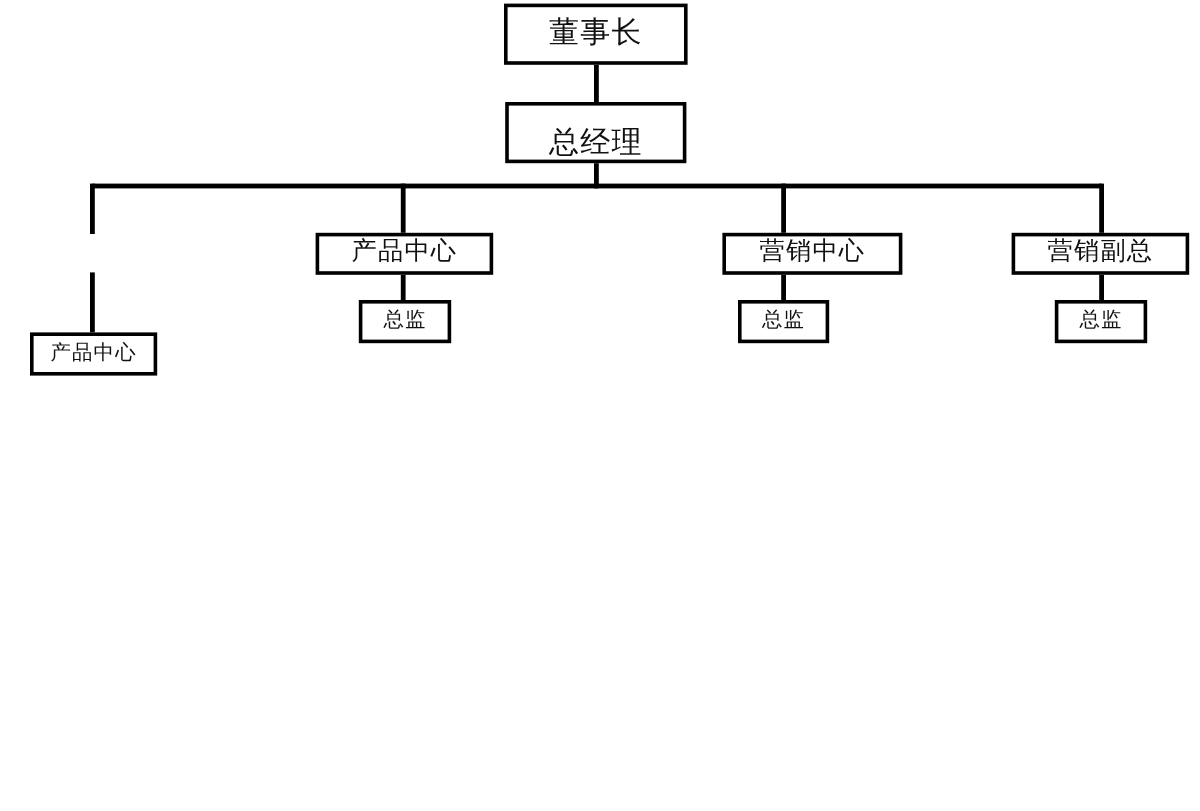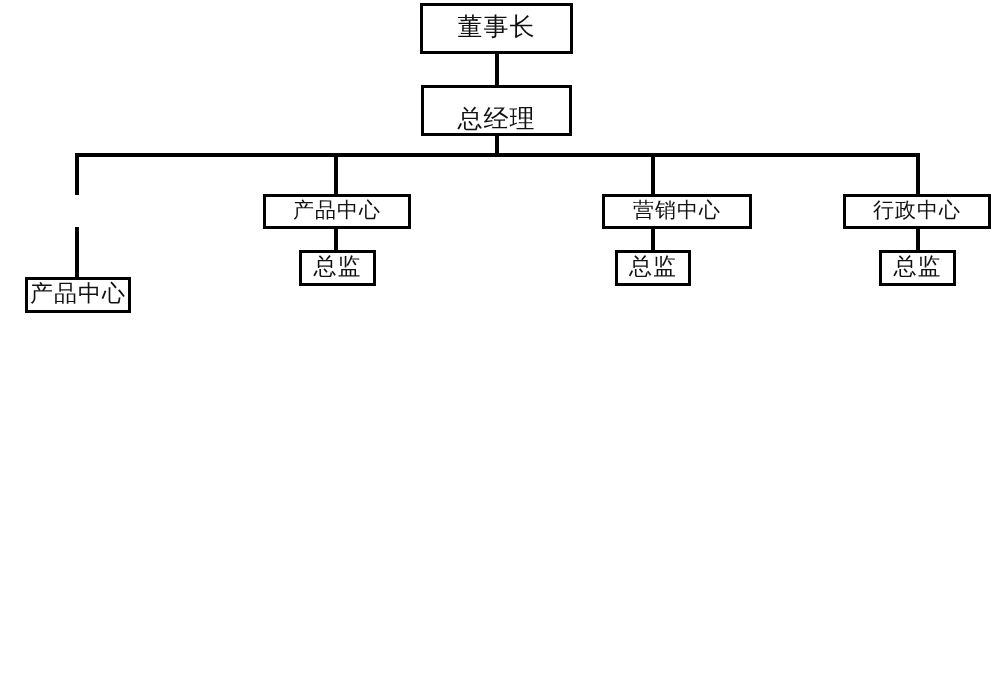--- a/index.html
+++ b/index.html
@@ -34,21 +34,21 @@
   }
   .node .node-label {
     display: block;
     line-height: 1;
   }
   
   .node.lvl-top .node-label { font-size: 25px; }
   
   .node.lvl-div .node-label { font-size: 21px; }
   
-  .node.lvl-leaf .node-label { font-size: 23px; }
+  .node.lvl-leaf .node-label { font-size: 17px; }
 
   
   #node-chairman      { left: 420px; top: 3px;   width: 153px; height: 51px; }
   #node-gm            { left: 421px; top: 85px;  width: 151px; height: 51px; align-items: flex-end; }
 
   #node-sub-gm        { left: 1px;   top: 193px; width: 152px; height: 36px; }
   #node-product       { left: 263px; top: 194px; width: 148px; height: 35px; }
   #node-marketing     { left: 578px; top: 194px; width: 150px; height: 35px; margin-left: 24px; }
   #node-admin         { left: 843px; top: 194px; width: 148px; height: 35px; }
 
@@ -107,21 +107,21 @@
 
   <div class="node lvl-div" id="node-product">
     <span class="node-label">产品中心</span>
   </div>
 
   <div class="node lvl-div" id="node-marketing">
     <span class="node-label">营销中心</span>
   </div>
 
   <div class="node lvl-div" id="node-admin">
-    <span class="node-label">行政中心</span>
+    <span class="node-label">营销副总</span>
   </div>
 
   <div class="node lvl-leaf" id="node-sales-vp">
     <span class="node-label">产品中心</span>
   </div>
 
   <div class="node lvl-leaf" id="node-dir-product">
     <span class="node-label">总监</span>
   </div>
 

